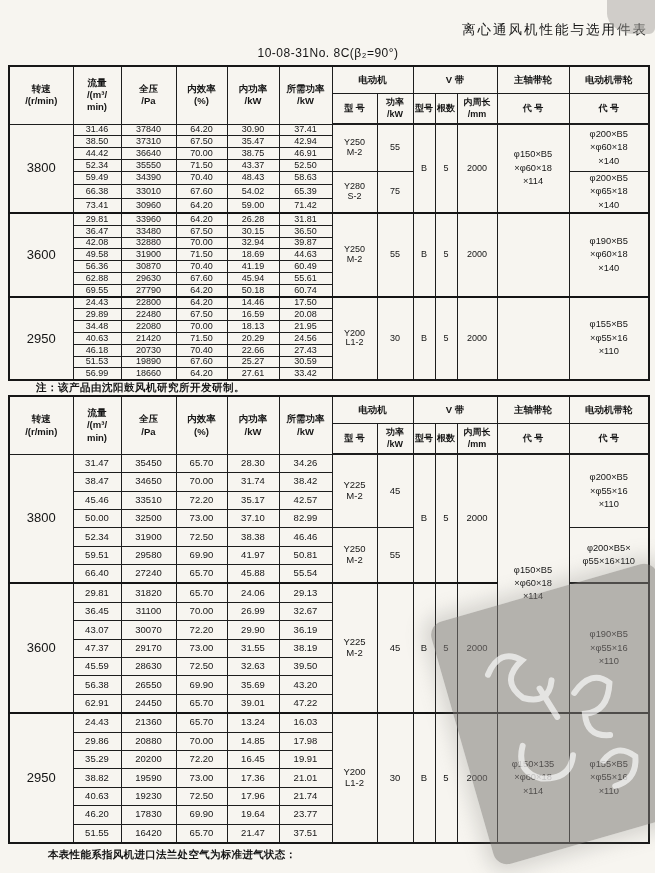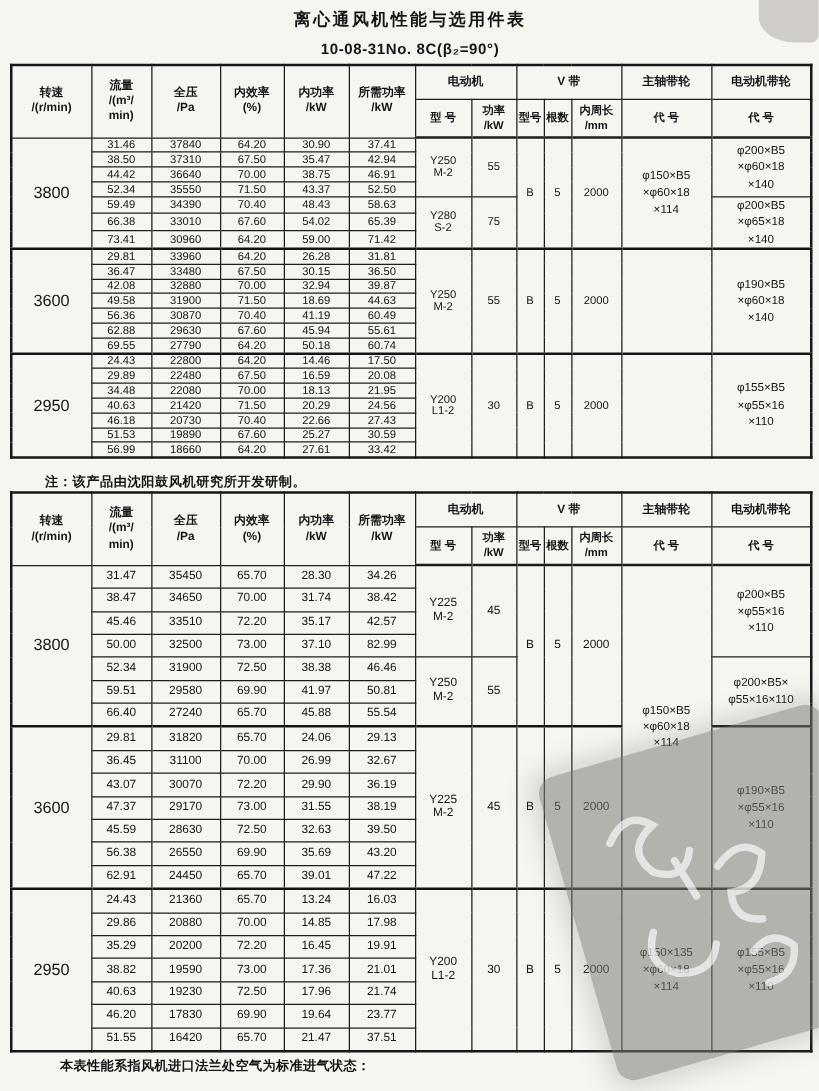--- a/index.html
+++ b/index.html
@@ -2,36 +2,36 @@
 <html><head>
 <meta charset="utf-8">
 <style>
   html,body{margin:0;padding:0}
   body{
     width:655px;height:873px;position:relative;overflow:hidden;
     background:#f7f5f0;color:#151515;
     font-family:"Liberation Sans","DejaVu Sans",sans-serif;
   }
   .doc{padding:5px 7px 0 8px}
-  .title{text-align:center;font-weight:bold;font-size:13.5px;letter-spacing:2px;margin-top:2px}
-  .subtitle{text-align:center;font-weight:bold;font-size:12px;margin:7px 0 5px 0;letter-spacing:.5px}
+  .title{text-align:right;font-weight:normal;font-size:13.5px;letter-spacing:2px;margin-top:16px}
+  .subtitle{text-align:center;font-weight:normal;font-size:12px;margin:7px 0 5px 0;letter-spacing:.5px}
   .subtitle2{margin-top:9px}
   table.tbl{border-collapse:collapse;table-layout:fixed;width:640px;border:2px solid #171717;background:transparent}
   .tbl th,.tbl td{
     border:1px solid #1d1d1d;text-align:center;vertical-align:middle;
     padding:0;white-space:pre-line;overflow:hidden;font-weight:normal;
   }
   .tbl thead th{font-weight:bold;font-size:9.5px;line-height:1.3;height:26px}
   .tbl thead tr:last-child th{font-size:9px;height:29px;border-bottom-width:2px}
   .tbl1 tbody td{height:10.8px;font-size:9px;line-height:1.05}
   .tbl2 tbody td{height:17.4px;font-size:9.5px;line-height:1.15}
   .tbl tbody td.speed-cell{font-size:13px;font-weight:normal}
   .tbl tbody td.code-cell{font-size:9.3px;line-height:1.45}
   .tbl tbody tr.gs td{border-top:2.5px solid #141414}
-  .note{font-size:10.5px;font-weight:bold;margin:12px 0 0 28px;letter-spacing:.5px}
+  .note{font-size:10.5px;font-weight:bold;margin:0 0 0 28px;letter-spacing:.5px}
   .footer{margin-top:4px;font-size:10.5px;font-weight:bold;letter-spacing:.3px}
   .footer .l1{margin-left:40px}
   
   .watermark{
     position:absolute;right:-38px;top:588px;width:235px;height:252px;
     transform:rotate(-16deg);border-radius:14px;
     background:rgba(125,122,118,.55);
     box-shadow:0 0 18px 8px rgba(125,122,118,.25);
     pointer-events:none;
   }

